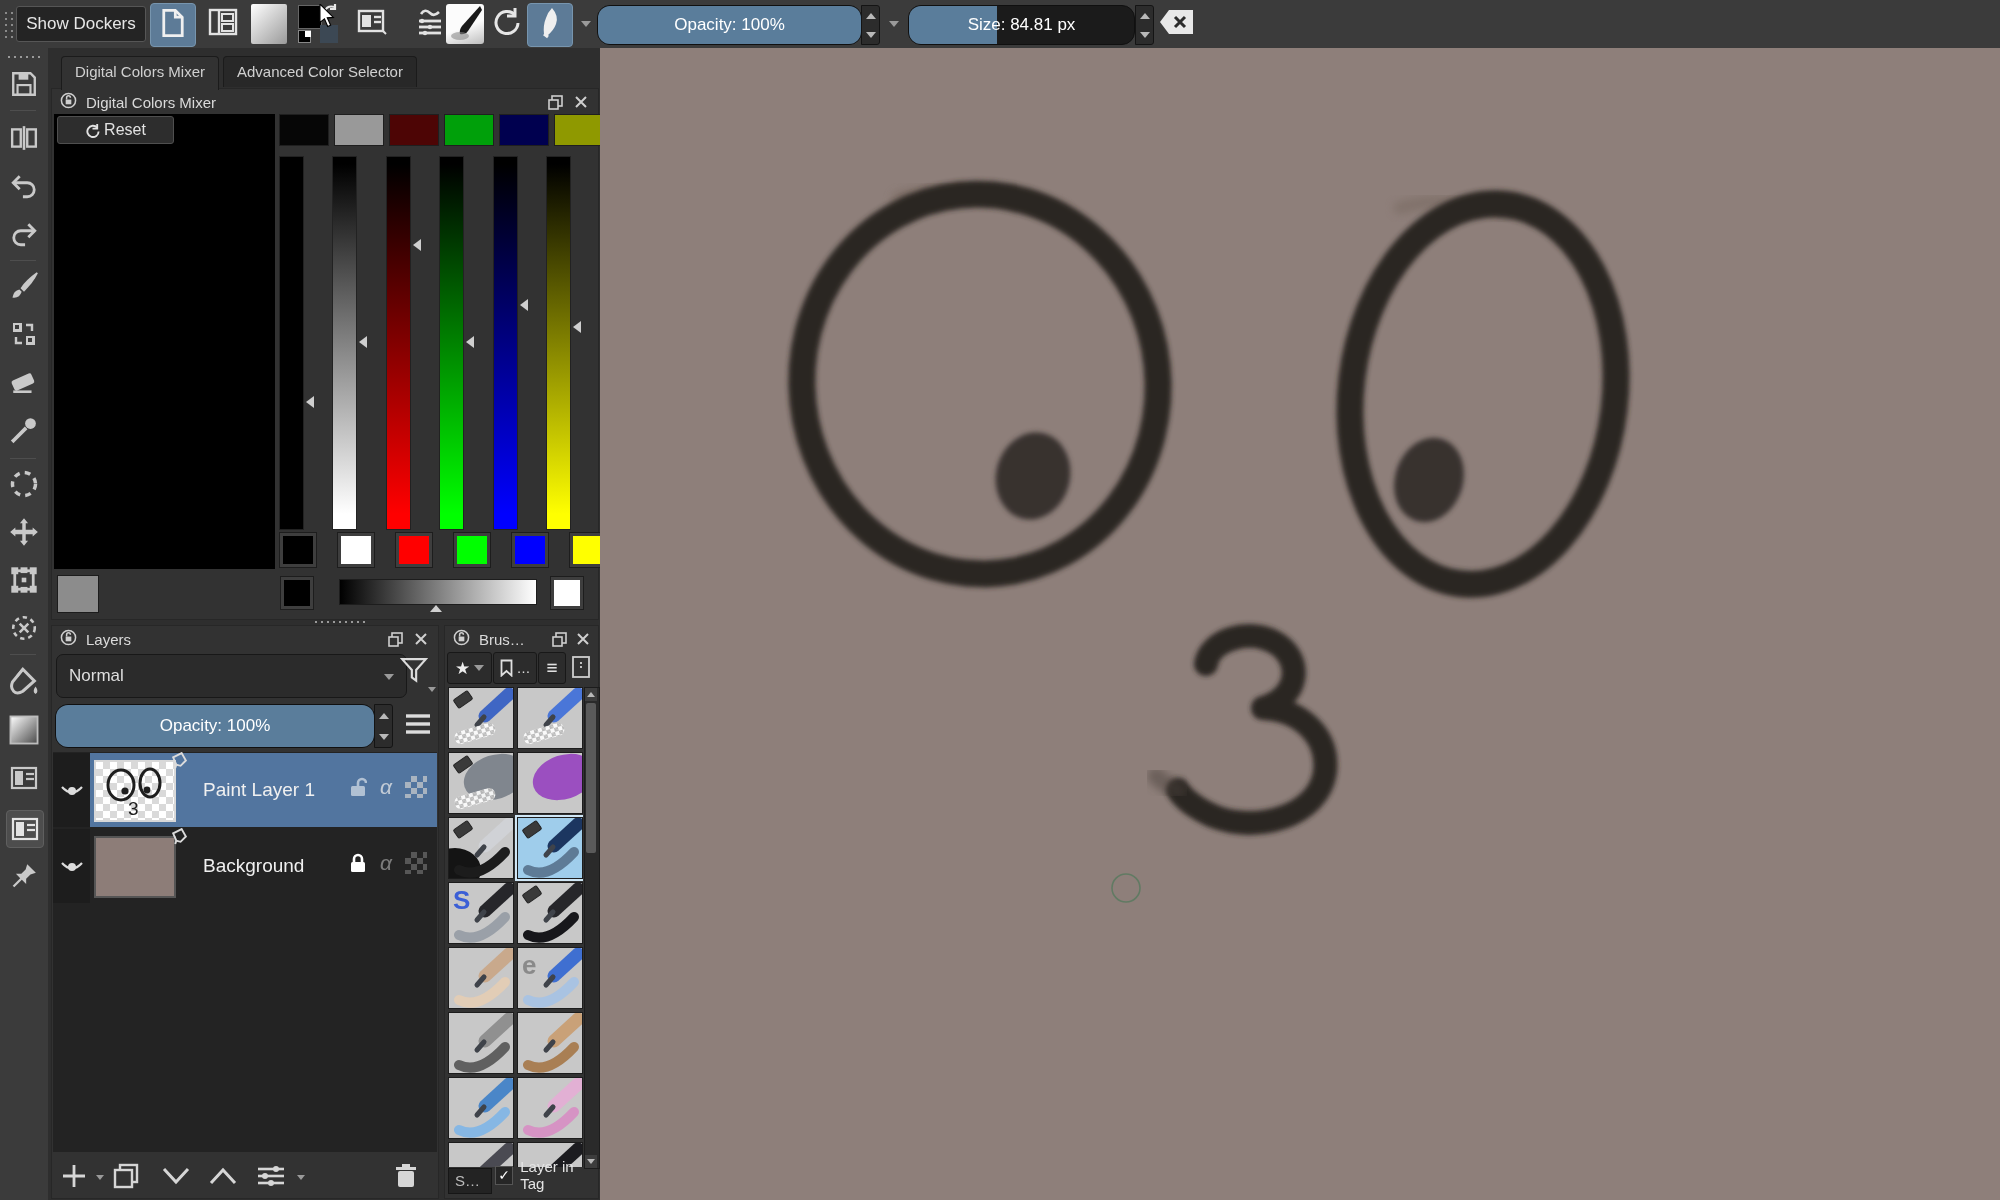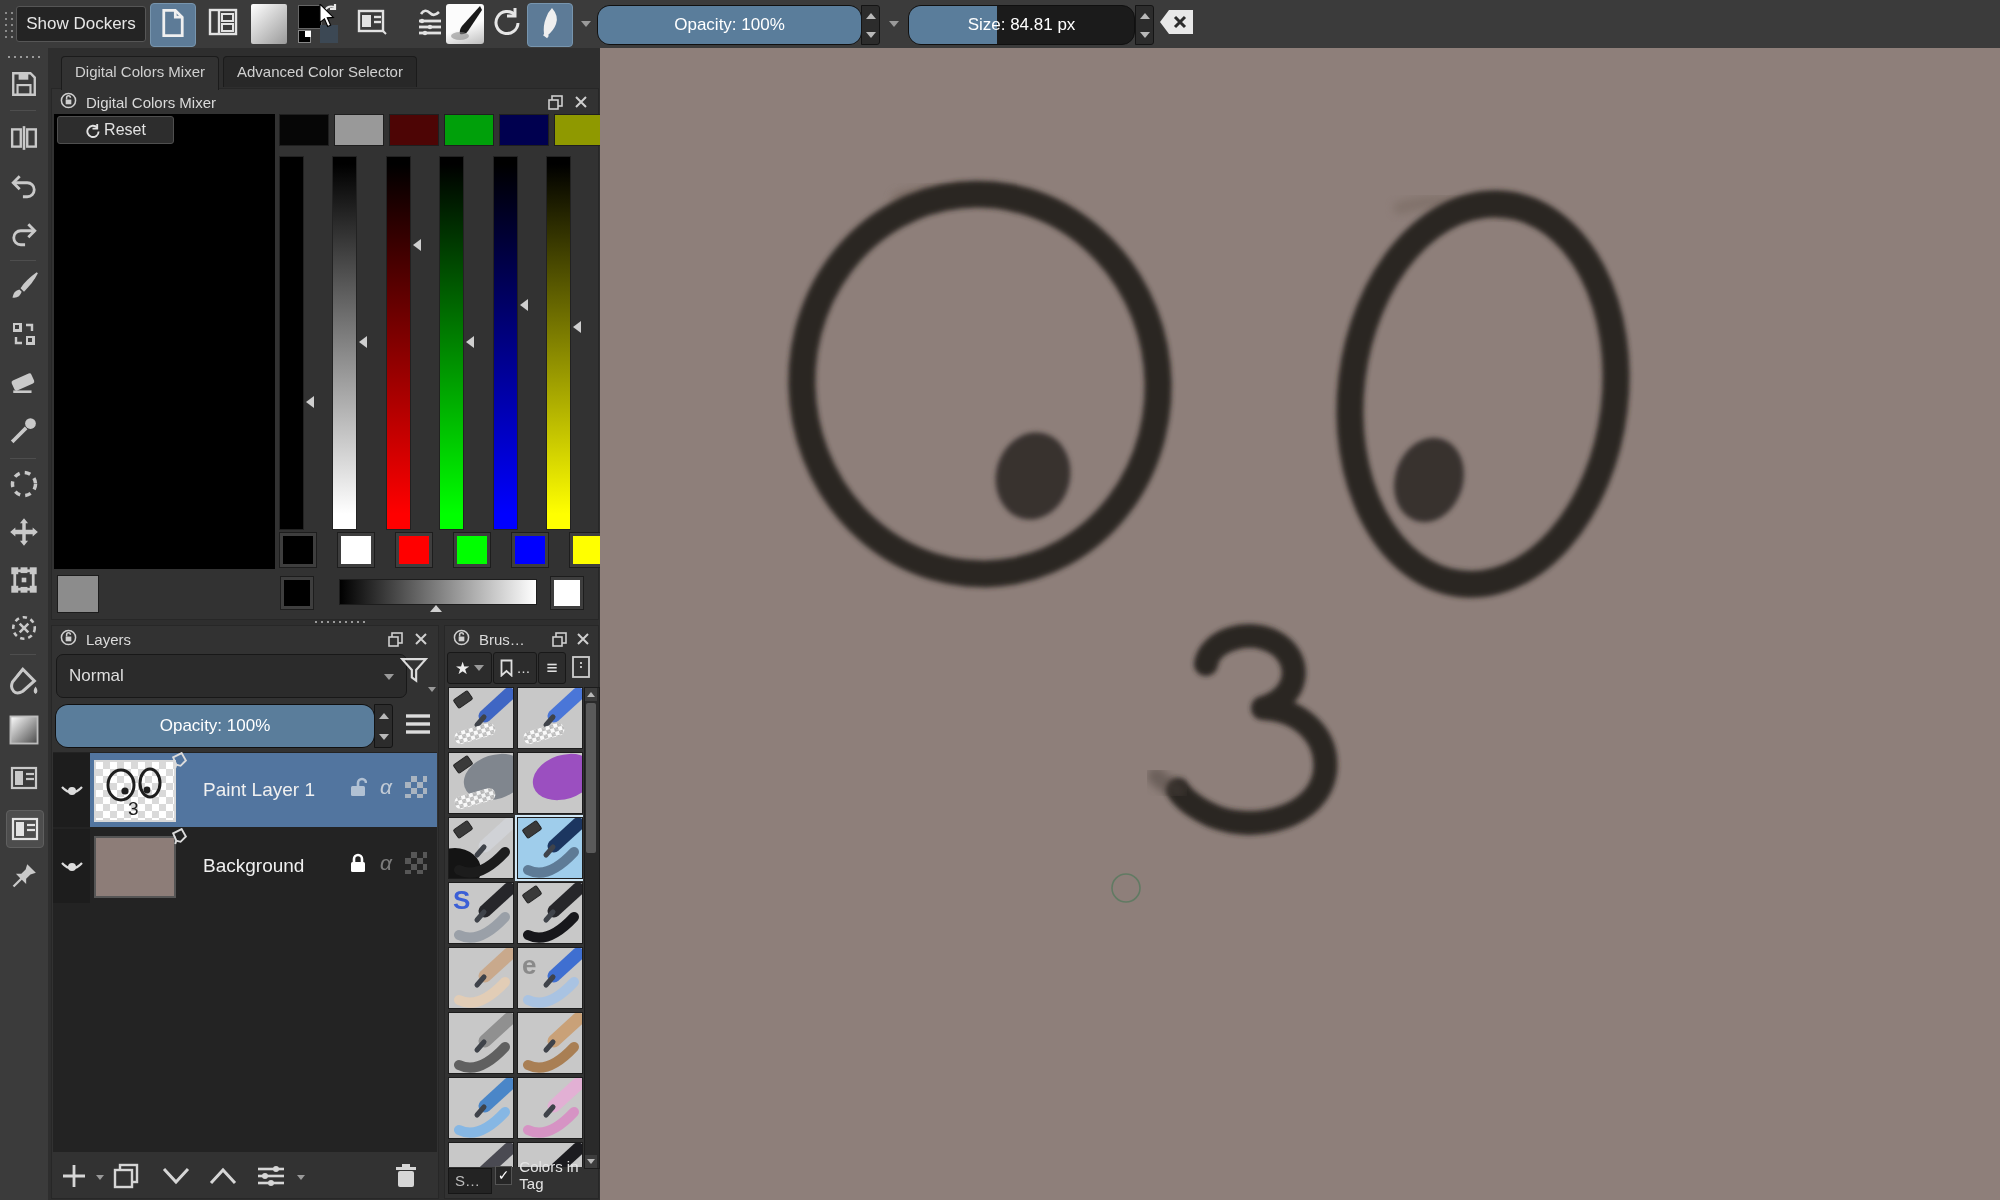--- a/index.html
+++ b/index.html
@@ -677,21 +677,21 @@
           </div>
         <div class="sthumb" style="top:15px;height:150px;"></div>
         <div class="sbtn" style="bottom:0;">
             <div class="dn-tri" style="border-left-width:4px;border-right-width:4px;border-top-width:5px;"></div>
           </div>
       </div>
 
       <div id="searchfield" style="left:3px;bottom:4px;width:30px;height:18px;">S…</div>
       <div style="position:absolute;left:50px;bottom:6px;display:flex;align-items:center;gap:7px;">
         <span class="ckbox">✓</span>
-        <span class="cklabel">Colors in Tag</span>
+        <span class="cklabel">Layer in Tag</span>
       </div>
     </div>
   </div>
 
   <div id="canvas" style="background: rgb(142, 127, 122);">
     <svg width="1400" height="1152" viewBox="0 0 1400 1152">
       <defs>
         <filter id="soft" x="-20%" y="-20%" width="140%" height="140%">
             <feGaussianBlur stdDeviation="2.5"></feGaussianBlur>
           </filter>

